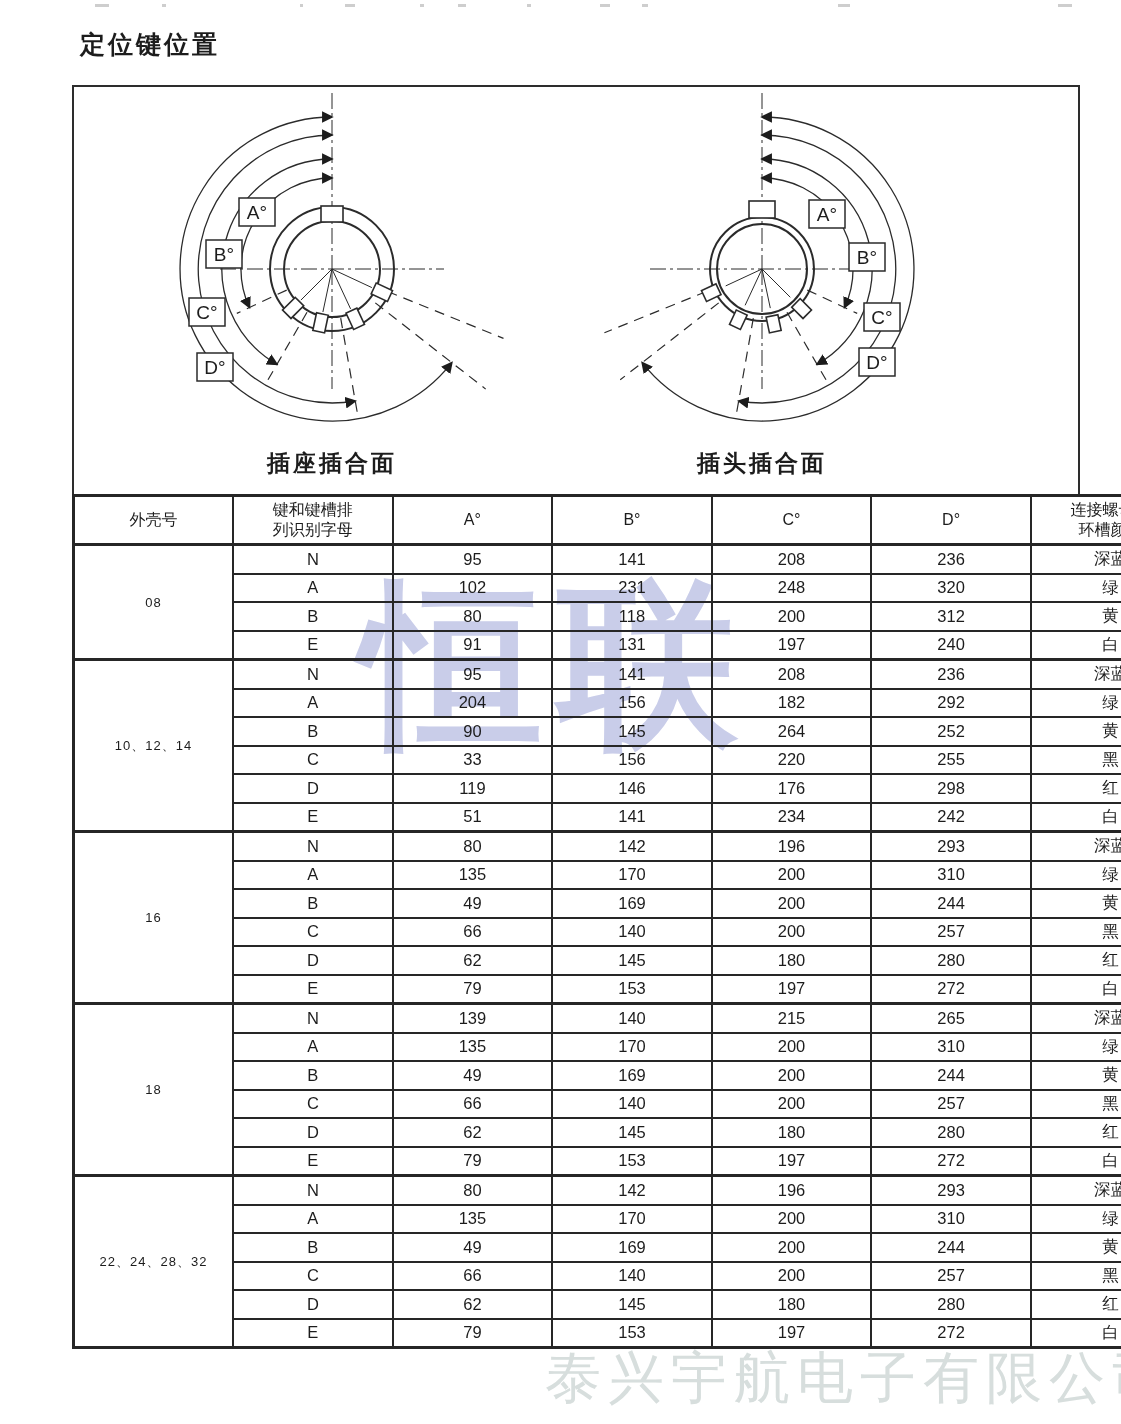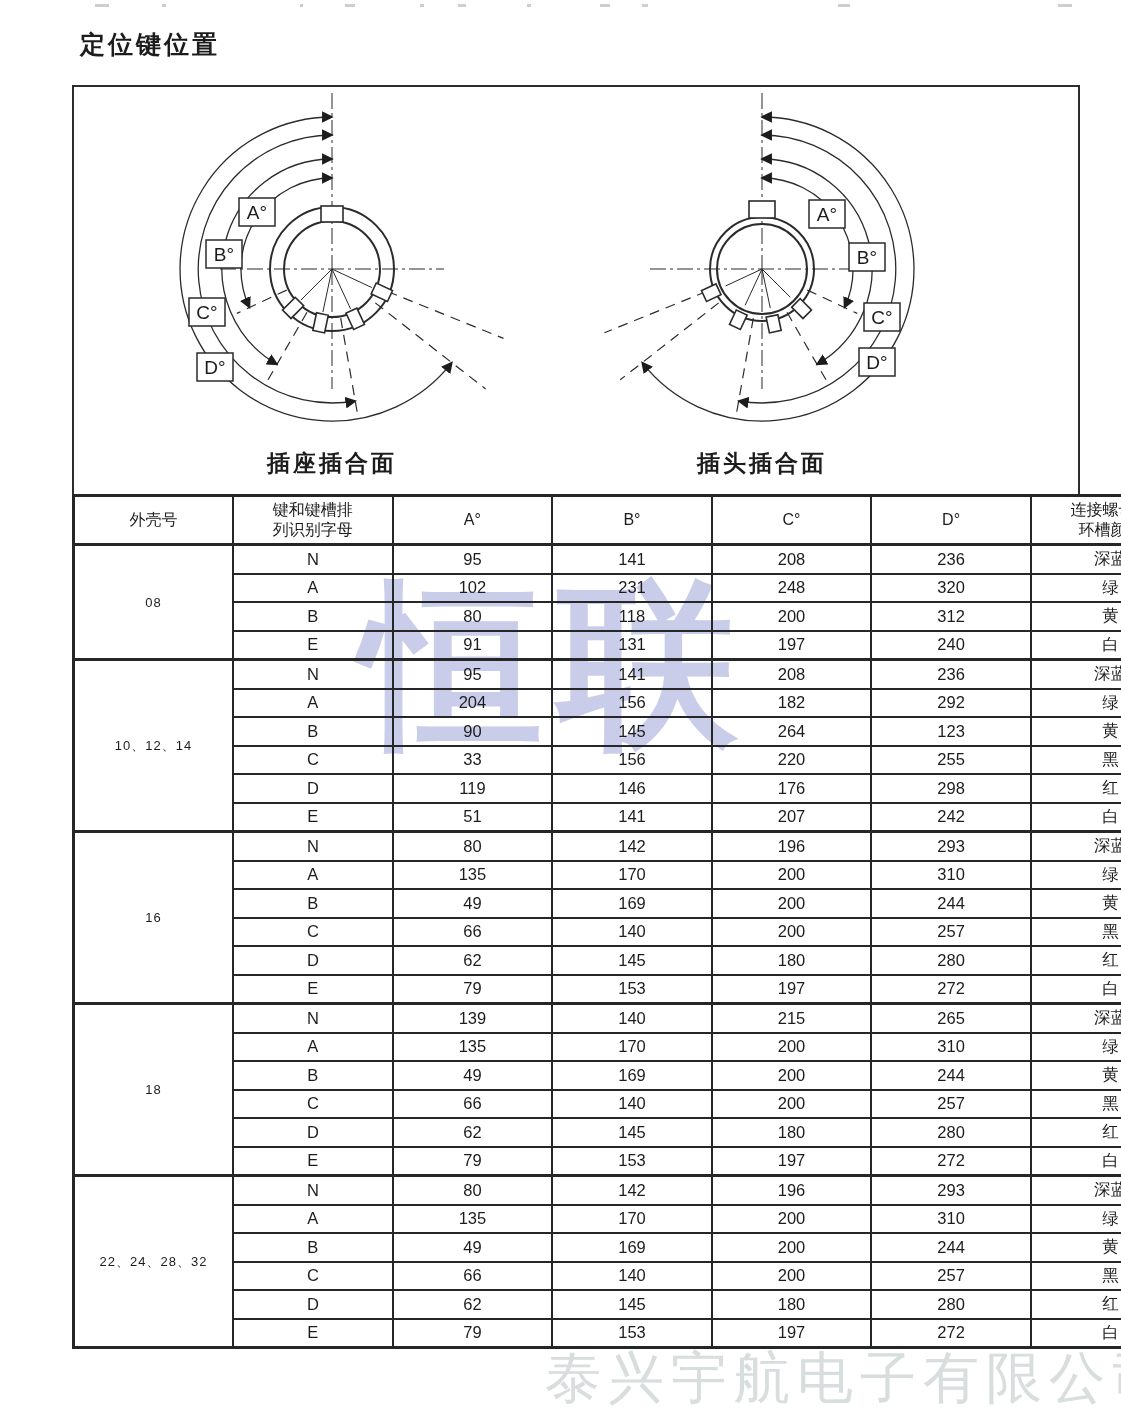--- a/index.html
+++ b/index.html
@@ -252,21 +252,21 @@
           <td>156</td>
           <td>182</td>
           <td>292</td>
           <td>绿</td>
         </tr>
         <tr>
           <td>B</td>
           <td>90</td>
           <td>145</td>
           <td>264</td>
-          <td>123</td>
+          <td>252</td>
           <td>黄</td>
         </tr>
         <tr>
           <td>C</td>
           <td>33</td>
           <td>156</td>
           <td>220</td>
           <td>255</td>
           <td>黑</td>
         </tr>
@@ -275,21 +275,21 @@
           <td>119</td>
           <td>146</td>
           <td>176</td>
           <td>298</td>
           <td>红</td>
         </tr>
         <tr>
           <td>E</td>
           <td>51</td>
           <td>141</td>
-          <td>207</td>
+          <td>234</td>
           <td>242</td>
           <td>白</td>
         </tr>
         <tr class="gfirst">
           <td rowspan="6" class="shell">16</td>
           <td>N</td>
           <td>80</td>
           <td>142</td>
           <td>196</td>
           <td>293</td>

